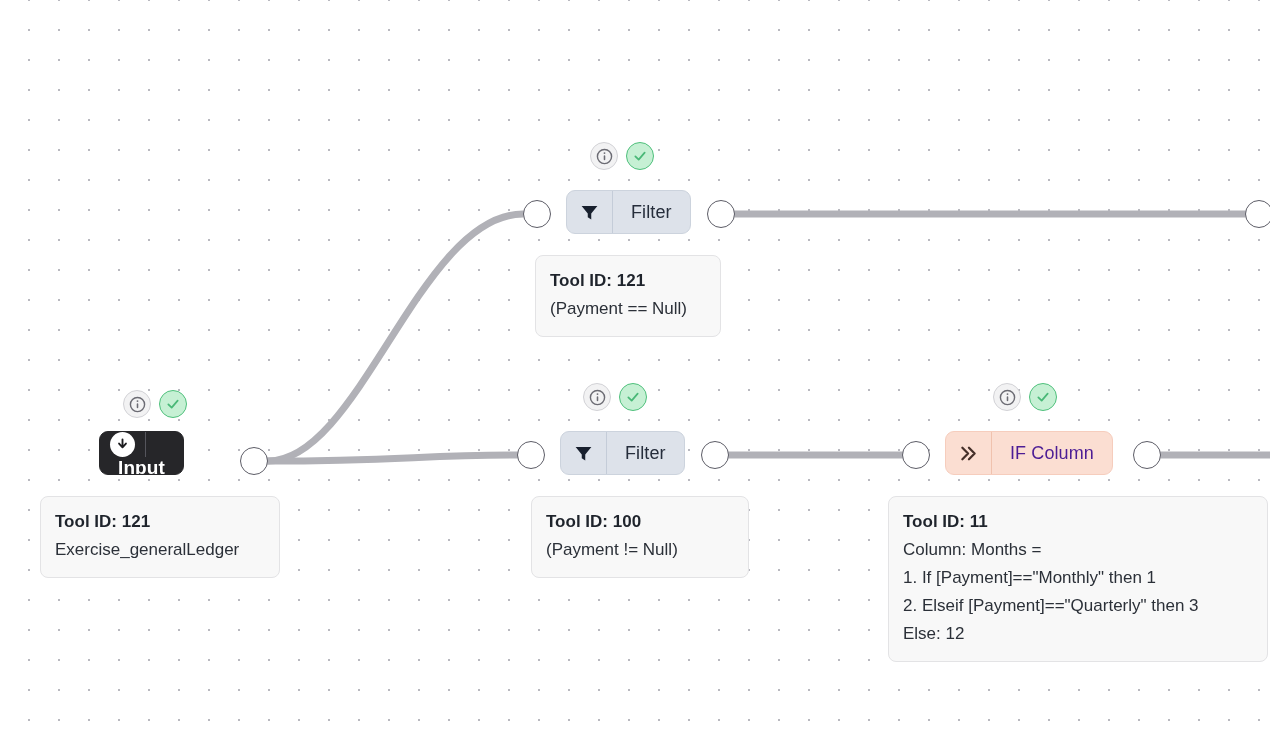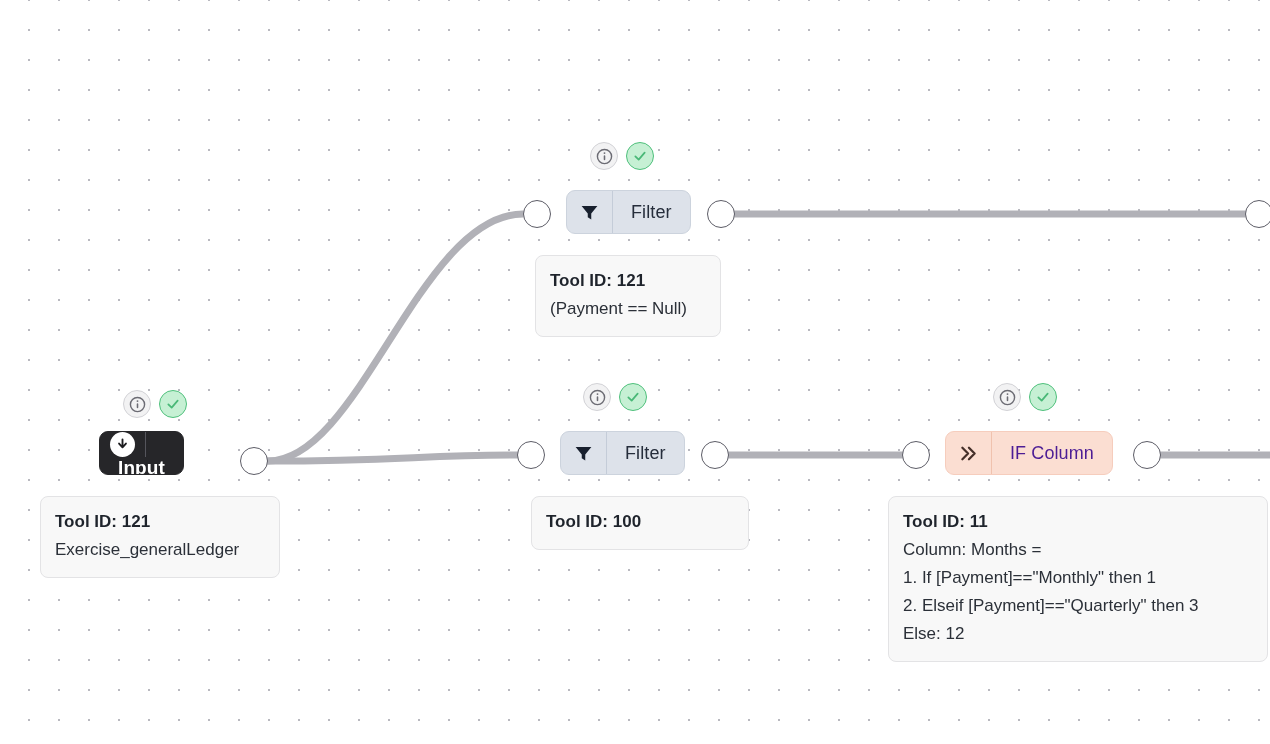--- a/index.html
+++ b/index.html
@@ -274,20 +274,21 @@
         <path d="M3 4.5 H21 L14 13 V20 L10 17.5 V13 Z" fill="#18202e"></path>
       </svg>
     </div>
     <div class="node-label">Filter</div>
   </div>
 
   <div class="port" style="left:701px; top:441px;"></div>
 
   <div class="info-card" style="left:531px; top:496px; width:218px;">
     <div class="card-title">Tool ID: 100</div>
+    <div class="card-line">(Payment != Null)</div>
   </div>
 
   <div class="badges" style="left:993px; top:383px;">
     <div class="badge badge-info">
       <svg width="17" height="17" viewBox="0 0 24 24">
         <circle cx="12" cy="12" r="10" fill="none" stroke="#6b6b73" stroke-width="2"></circle>
         <circle cx="12" cy="7.2" r="1.35" fill="#6b6b73"></circle>
         <rect x="10.9" y="10.2" width="2.2" height="7" rx="1.1" fill="#6b6b73"></rect>
       </svg>
     </div>

